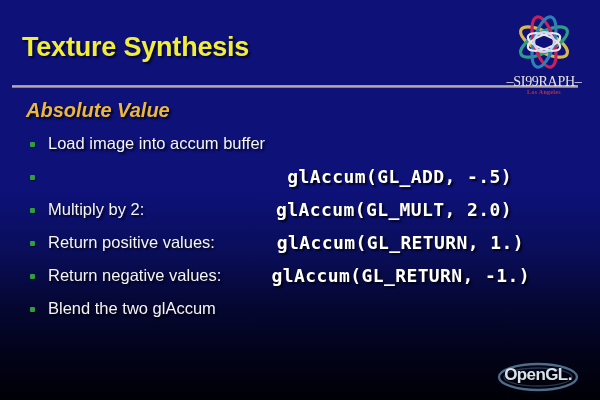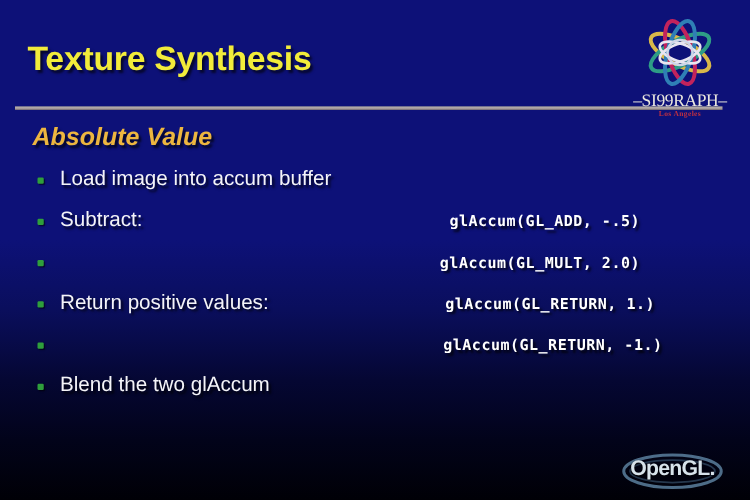--- a/index.html
+++ b/index.html
@@ -89,21 +89,21 @@
     color: #f4f4f8;
     text-shadow: 2px 2px 2px rgba(0,0,0,0.75);
     white-space: nowrap;
     line-height: 26px;
   }
   .bullet-code {
     position: absolute;
     right: 88px;
     top: 1px;
     font-family: "DejaVu Sans Mono", "Liberation Mono", monospace;
-    font-size: 12px;
+    font-size: 18px;
     font-weight: bold;
     color: #ffffff;
     letter-spacing: 0.4px;
     text-shadow: 2px 2px 2px rgba(0,0,0,0.8);
     white-space: nowrap;
     line-height: 26px;
   }
   .bullet-code.w1 { right: 88px; }
   .bullet-code.w2 { right: 88px; }
   .bullet-code.w3 { right: 76px; }
@@ -187,37 +187,38 @@
   <div id="bullets">
 
     <div class="bullet-row">
       <span class="bullet-dot"></span>
       <span class="bullet-label">Load image into accum buffer</span>
       <span class="bullet-code w1"></span>
     </div>
 
     <div class="bullet-row">
       <span class="bullet-dot"></span>
-      <span class="bullet-label">Subtract:</span>
       <span class="bullet-code w1">glAccum(GL_ADD, -.5)</span>
     </div>
 
     <div class="bullet-row">
       <span class="bullet-dot"></span>
+      <span class="bullet-label">Multiply by 2:</span>
       <span class="bullet-code w2">glAccum(GL_MULT, 2.0)</span>
     </div>
 
     <div class="bullet-row">
       <span class="bullet-dot"></span>
       <span class="bullet-label">Return positive values:</span>
       <span class="bullet-code w3">glAccum(GL_RETURN, 1.)</span>
     </div>
 
     <div class="bullet-row">
       <span class="bullet-dot"></span>
+      <span class="bullet-label">Return negative values:</span>
       <span class="bullet-code w4">glAccum(GL_RETURN, -1.)</span>
     </div>
 
     <div class="bullet-row">
       <span class="bullet-dot"></span>
       <span class="bullet-label">Blend the two glAccum</span>
       <span class="bullet-code w1"></span>
     </div>
 
   </div>

